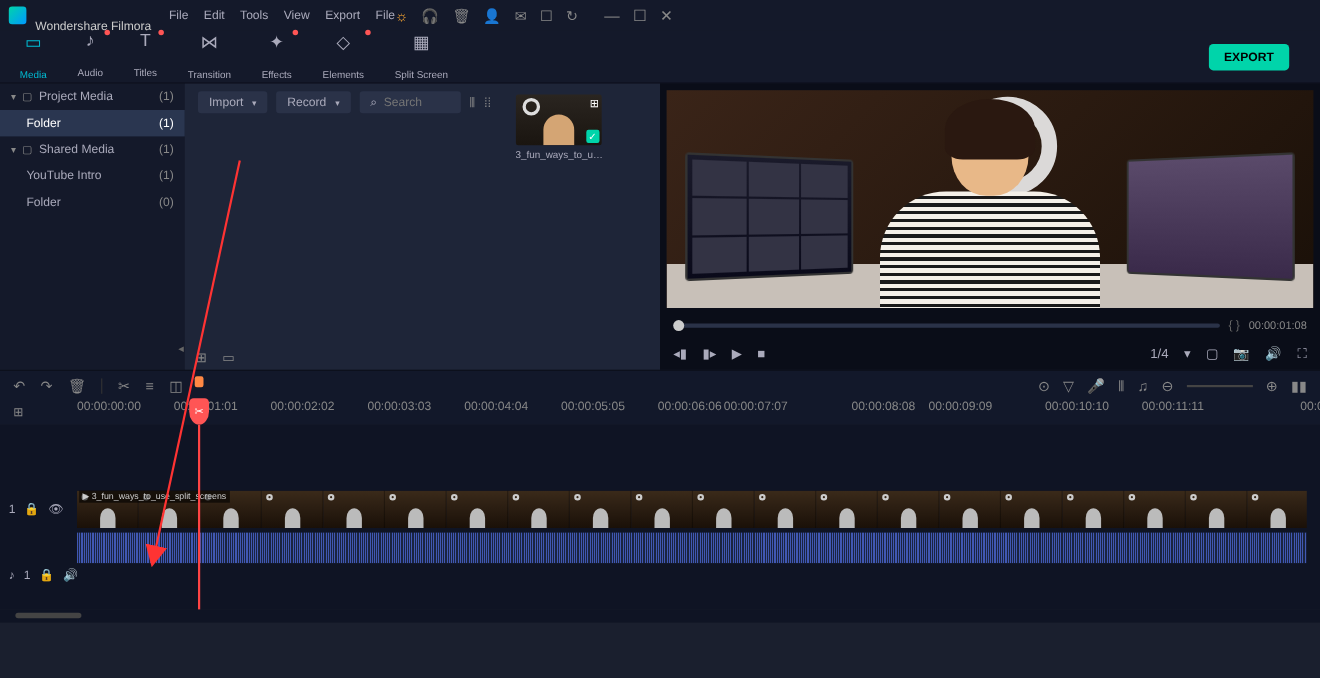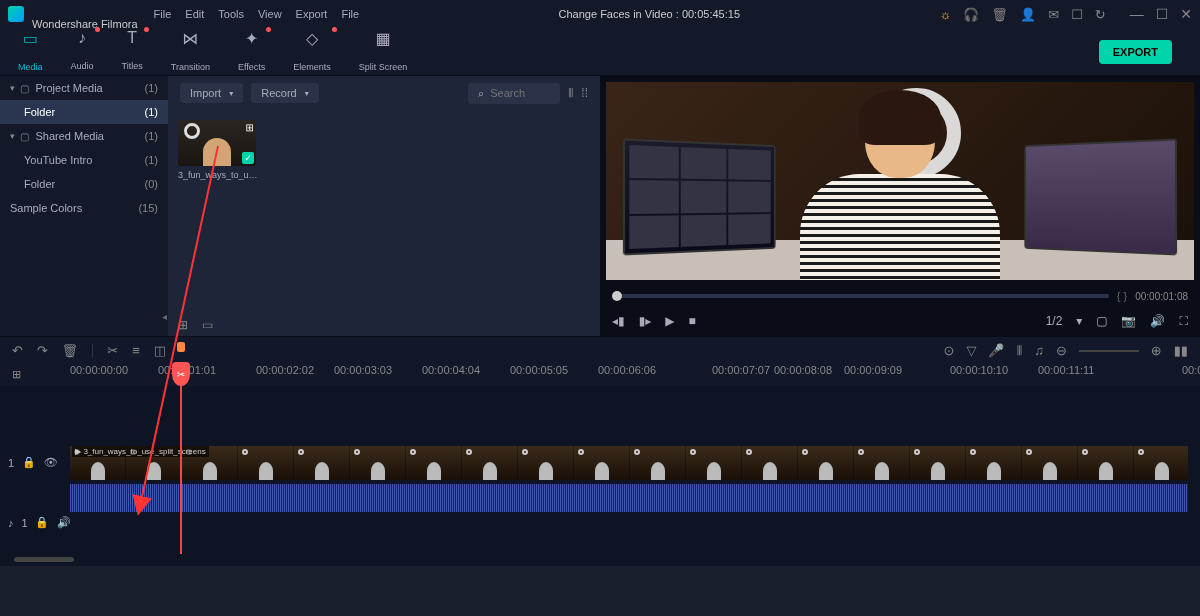--- a/index.html
+++ b/index.html
@@ -30,21 +30,21 @@
 .sb-item{display:flex;align-items:center;padding:6px 10px;cursor:pointer;}
 .sb-item .chev{width:10px;color:#888;font-size:9px;}
 .sb-item .sbi-icon{margin-right:6px;color:#888;font-size:10px;}
 .sb-item .sbi-label{flex:1;color:#aab;}
 .sb-item .sbi-count{color:#888;}
 .sb-item.selected{background:#2a3650;}
 .sb-item.selected .sbi-label,.sb-item.selected .sbi-count{color:#fff;}
 .sb-indent{padding-left:24px;}
 .sb-collapse{position:absolute;left:162px;top:235px;color:#666;font-size:10px;cursor:pointer;}
 
-.media-area{flex:1;background:#1e2538;display:flex;flex-direction:column;position:relative;}
+.media-area{flex:1;background:#1e2538;display:flex;position:relative;}
 .media-top{height:34px;display:flex;align-items:center;padding:0 12px;gap:8px;}
 .dd{background:#2a3248;padding:4px 10px;border-radius:3px;display:flex;align-items:center;gap:8px;cursor:pointer;}
 .dd .chv{font-size:8px;}
 .search{margin-left:auto;background:#2a3248;padding:4px 10px;border-radius:3px;display:flex;align-items:center;gap:6px;}
 .search input{background:none;border:none;color:#aab;outline:none;width:60px;}
 .mt-icon{color:#888;cursor:pointer;font-size:12px;}
 .media-grid{padding:10px;display:flex;}
 .media-item{width:80px;}
 .thumb{width:78px;height:46px;background:linear-gradient(#2a2520,#1a1510);border-radius:2px;position:relative;display:flex;align-items:center;justify-content:center;overflow:hidden;}
 .thumb .ring{width:16px;height:16px;border:3px solid #ddd;border-radius:50%;position:absolute;top:3px;left:6px;}
@@ -116,21 +116,20 @@
   <div class="logo"></div>
   <span class="app-title">Wondershare Filmora</span>
   <div class="menu">
     <span>File</span>
     <span>Edit</span>
     <span>Tools</span>
     <span>View</span>
     <span>Export</span>
     <span>File</span>
   </div>
-  <div class="title-center">Change Faces in Video : 00:05:45:15</div>
   <div class="title-right">
     <span style="color:#ffaa33">☼</span>
     <span style="color:#00d4aa">🎧</span>
     <span>🗑</span>
     <span>👤</span>
     <span>✉</span>
     <span>☐</span>
     <span>↻</span>
     <div class="win-btns">
       <span>—</span>
@@ -198,24 +197,20 @@
         <span class="sbi-count">(1)</span>
       </div>
     <div class="sb-item sb-indent">
         <span class="sbi-label">YouTube Intro</span>
         <span class="sbi-count">(1)</span>
       </div>
     <div class="sb-item sb-indent">
         <span class="sbi-label">Folder</span>
         <span class="sbi-count">(0)</span>
       </div>
-    <div class="sb-item">
-        <span class="sbi-label">Sample Colors</span>
-        <span class="sbi-count">(15)</span>
-      </div>
   </div>
   <span class="sb-collapse">◂</span>
 
   <div class="media-area">
     <div class="media-top">
       <div class="dd">
           <span>Import</span>
           <span class="chv">▾</span>
         </div>
       <div class="dd">
@@ -279,21 +274,21 @@
         </div>
       <span class="brace">{ }</span>
       <span class="scrub-tc">00:00:01:08</span>
     </div>
     <div class="pv-ctrl">
       <span class="pc">◂▮</span>
       <span class="pc">▮▸</span>
       <span class="pc">▶</span>
       <span class="pc">■</span>
       <span class="spacer"></span>
-      <span class="pc">1/2</span>
+      <span class="pc">1/4</span>
       <span class="pc">▾</span>
       <span class="pc">▢</span>
       <span class="pc">📷</span>
       <span class="pc">🔊</span>
       <span class="pc">⛶</span>
     </div>
   </div>
 
   <svg class="arrow" style="left:130px;top:60px;width:120px;height:380px;">
     <defs>
@@ -323,26 +318,26 @@
     <div class="zoom-line"></div>
     <span>⊕</span>
     <span>▮▮</span>
   </div>
 </div>
 
 <div class="ruler">
   <span style="position:absolute;left:12px;top:4px;color:#888">⊞</span>
   <span class="ruler-tc" style="left:70px">00:00:00:00</span>
   <span class="ruler-tc" style="left:158px">00:00:01:01</span>
-  <span class="ruler-tc" style="left:256px">00:00:02:02</span>
+  <span class="ruler-tc" style="left:246px">00:00:02:02</span>
   <span class="ruler-tc" style="left:334px">00:00:03:03</span>
   <span class="ruler-tc" style="left:422px">00:00:04:04</span>
   <span class="ruler-tc" style="left:510px">00:00:05:05</span>
   <span class="ruler-tc" style="left:598px">00:00:06:06</span>
-  <span class="ruler-tc" style="left:712px">00:00:07:07</span>
+  <span class="ruler-tc" style="left:658px">00:00:07:07</span>
   <span class="ruler-tc" style="left:774px">00:00:08:08</span>
   <span class="ruler-tc" style="left:844px">00:00:09:09</span>
   <span class="ruler-tc" style="left:950px">00:00:10:10</span>
   <span class="ruler-tc" style="left:1038px">00:00:11:11</span>
   <span class="ruler-tc" style="left:1182px">00:00:12:12</span>
 </div>
 
 <div class="timeline">
   <div class="tl-labels">
     <div class="tl-label" style="top:70px">

